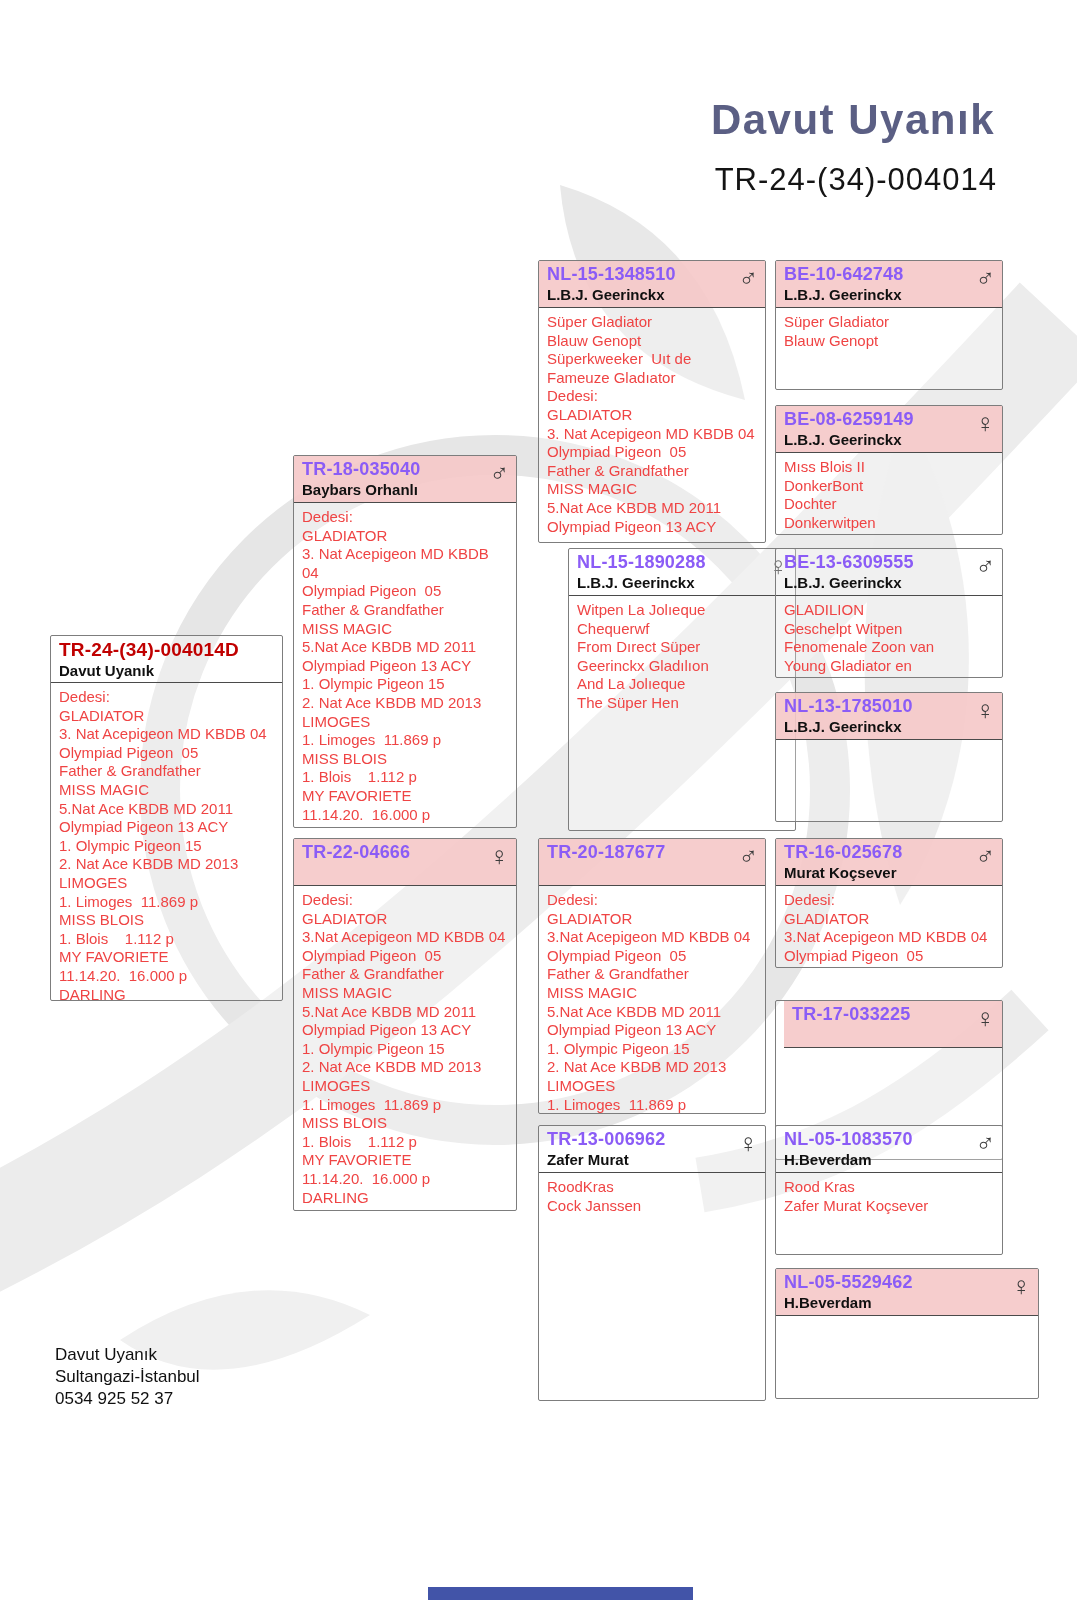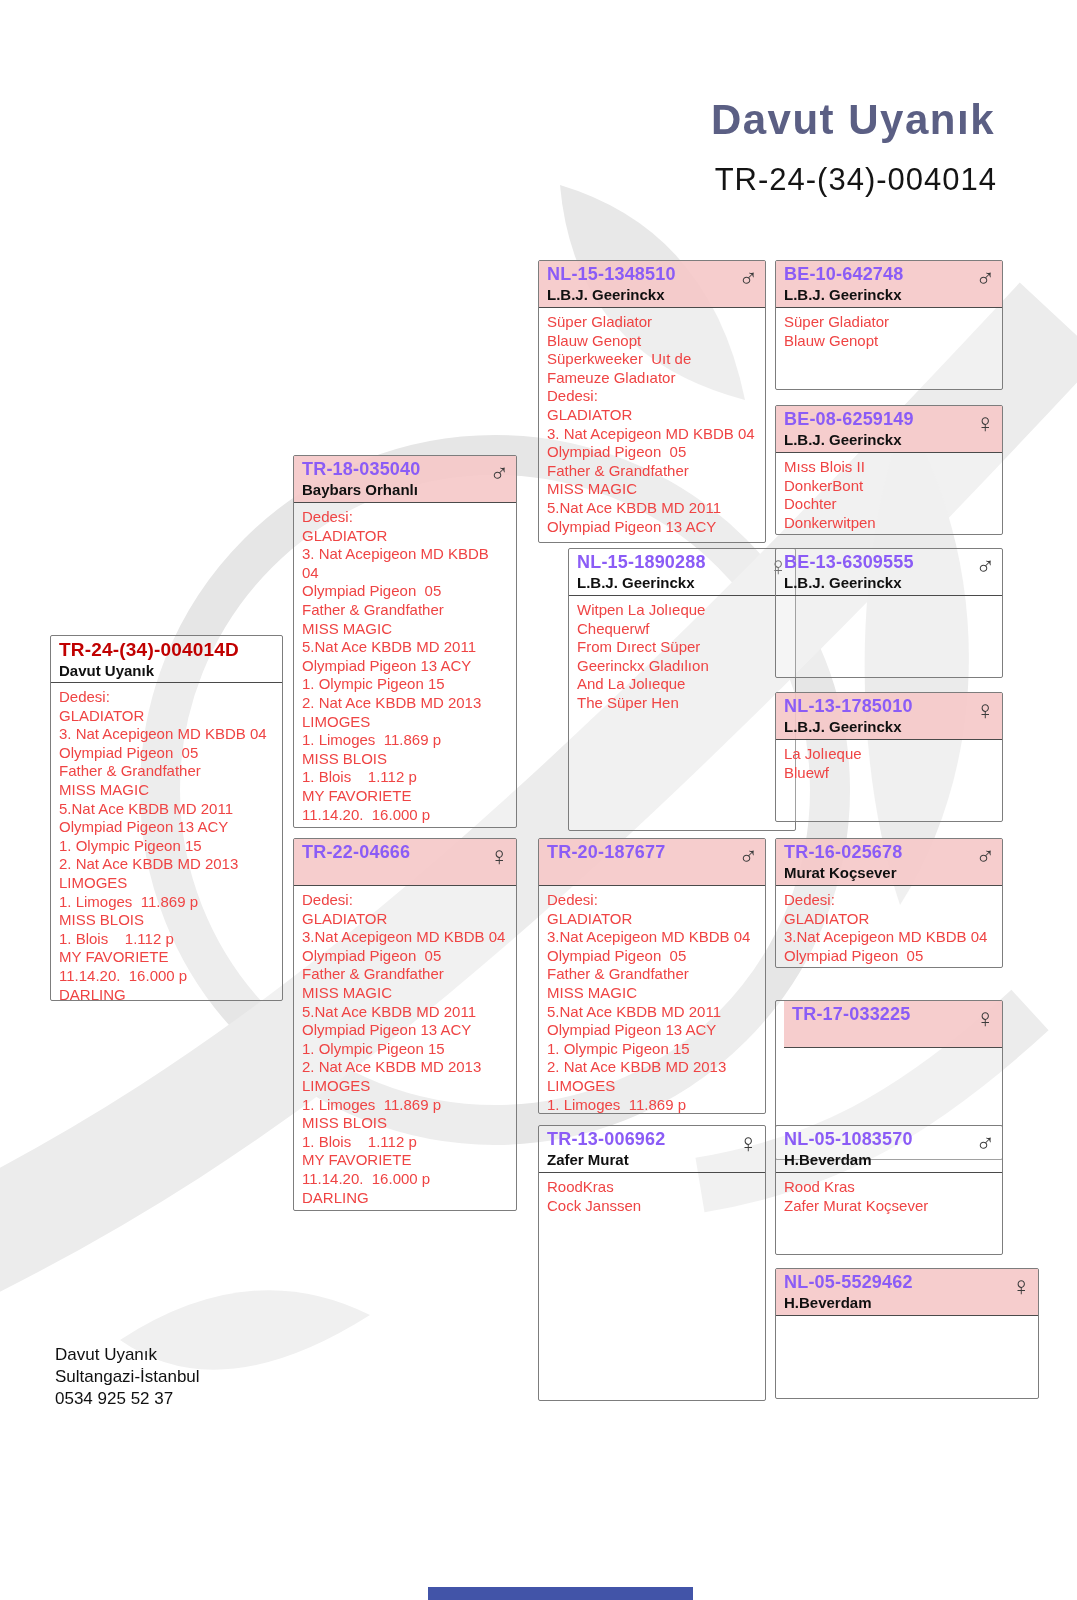--- a/index.html
+++ b/index.html
@@ -239,29 +239,31 @@
 DonkerBont
 Dochter
 Donkerwitpen</div>
   </div>
       <div class="pbox box-be13 hdr-white">
     <div class="pbox-header">
       <div class="ring">BE-13-6309555</div>
       <div class="breeder">L.B.J. Geerinckx</div>
       <div class="sex">♂</div>
     </div>
+    <div class="pbox-body">GLADILION
+Geschelpt Witpen
+Fenomenale Zoon van
+Young Gladiator en</div>
   </div>
       <div class="pbox box-nl13 hdr-pink">
     <div class="pbox-header">
       <div class="ring">NL-13-1785010</div>
       <div class="breeder">L.B.J. Geerinckx</div>
       <div class="sex">♀</div>
     </div>
-    <div class="pbox-body">La Jolıeque
-Bluewf</div>
   </div>
       <div class="pbox box-tr16 hdr-pink">
     <div class="pbox-header">
       <div class="ring">TR-16-025678</div>
       <div class="breeder">Murat Koçsever</div>
       <div class="sex">♂</div>
     </div>
     <div class="pbox-body">Dedesi:
 GLADIATOR
 3.Nat Acepigeon MD KBDB 04

